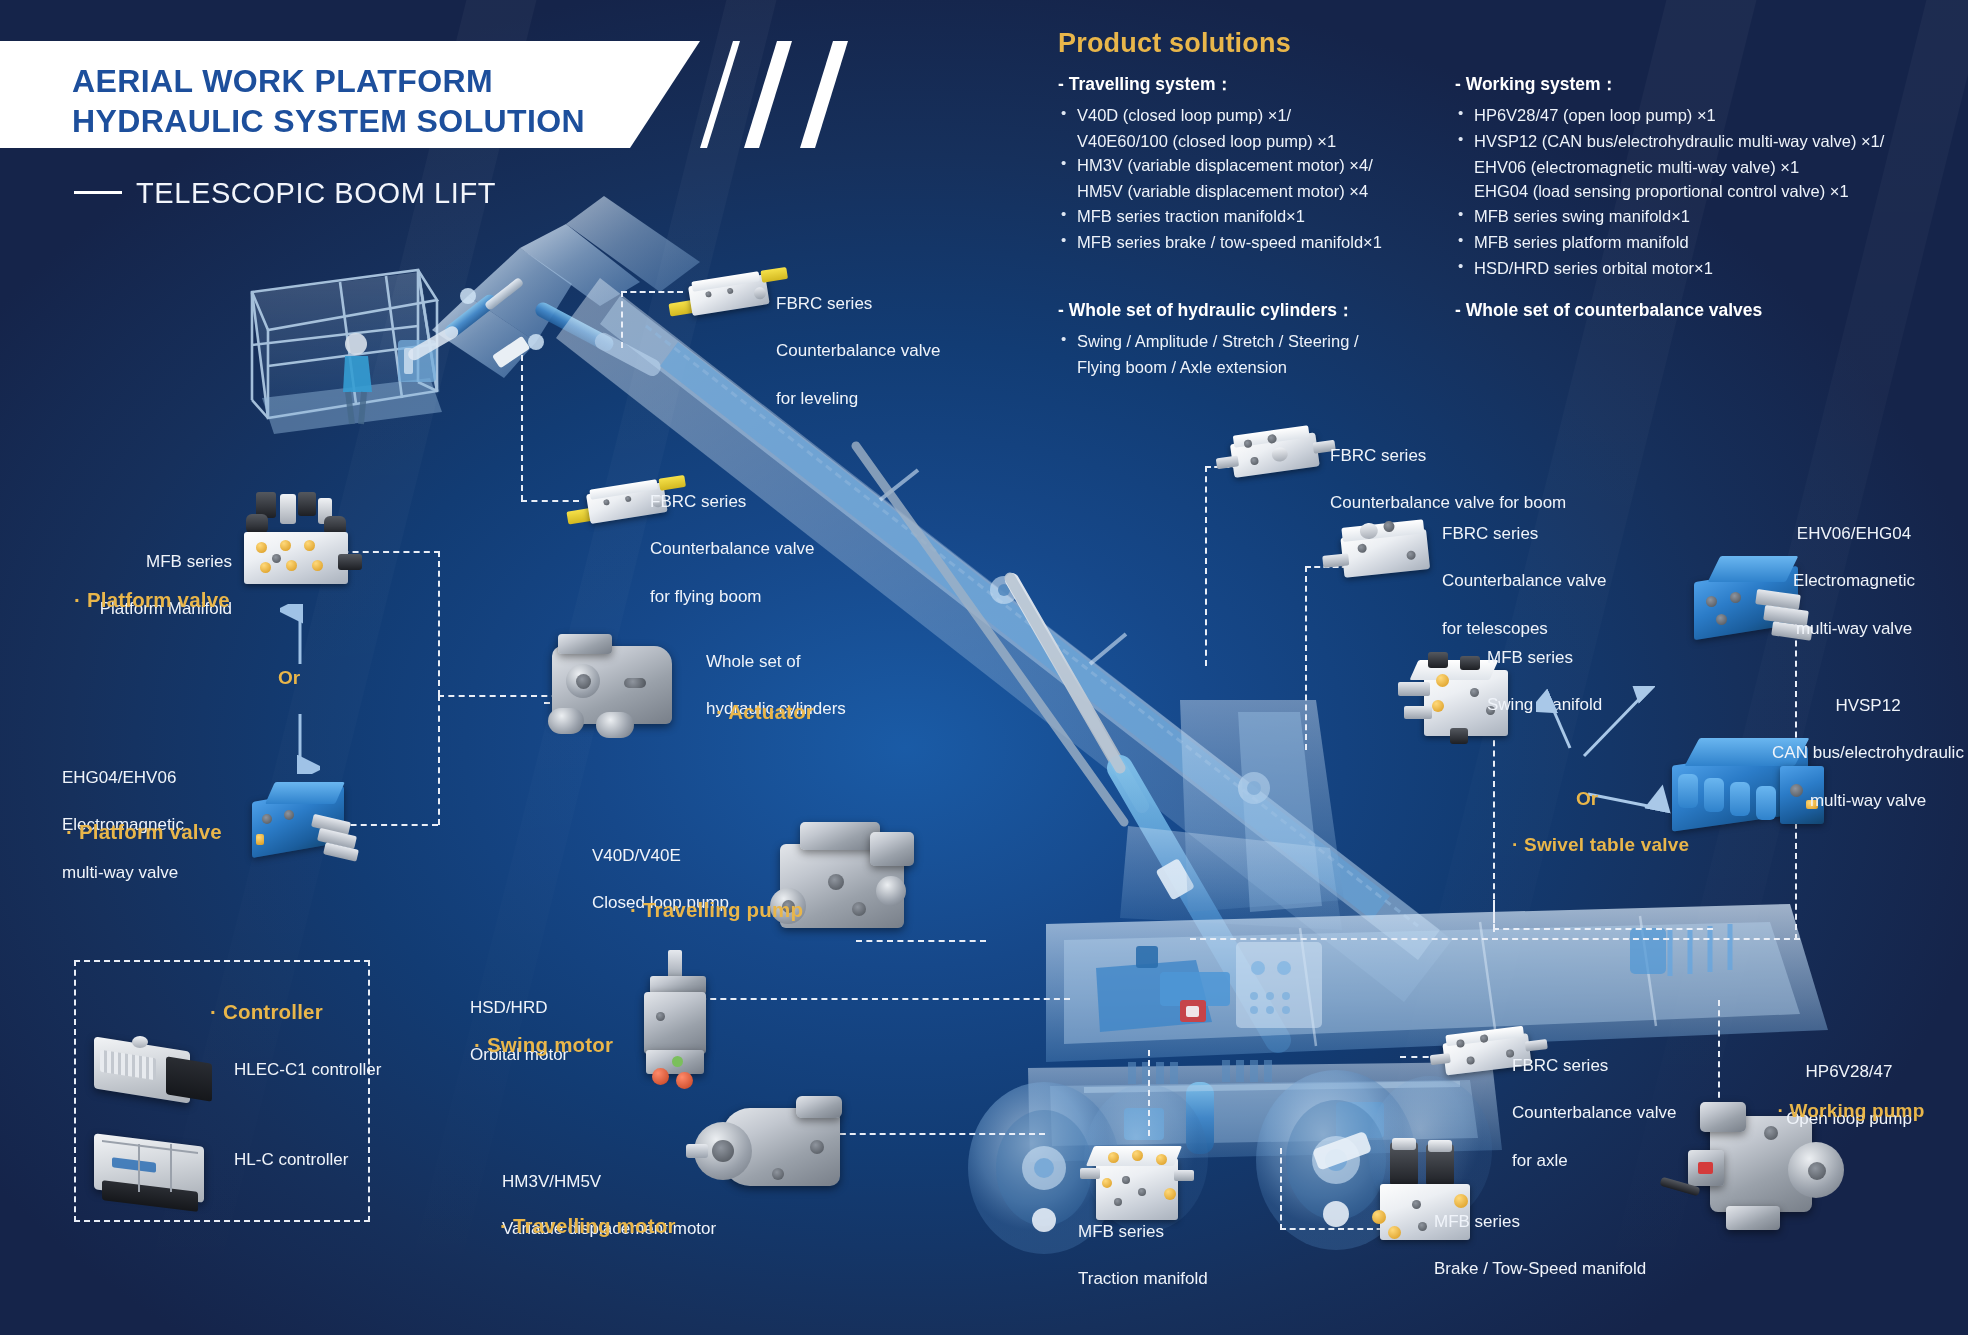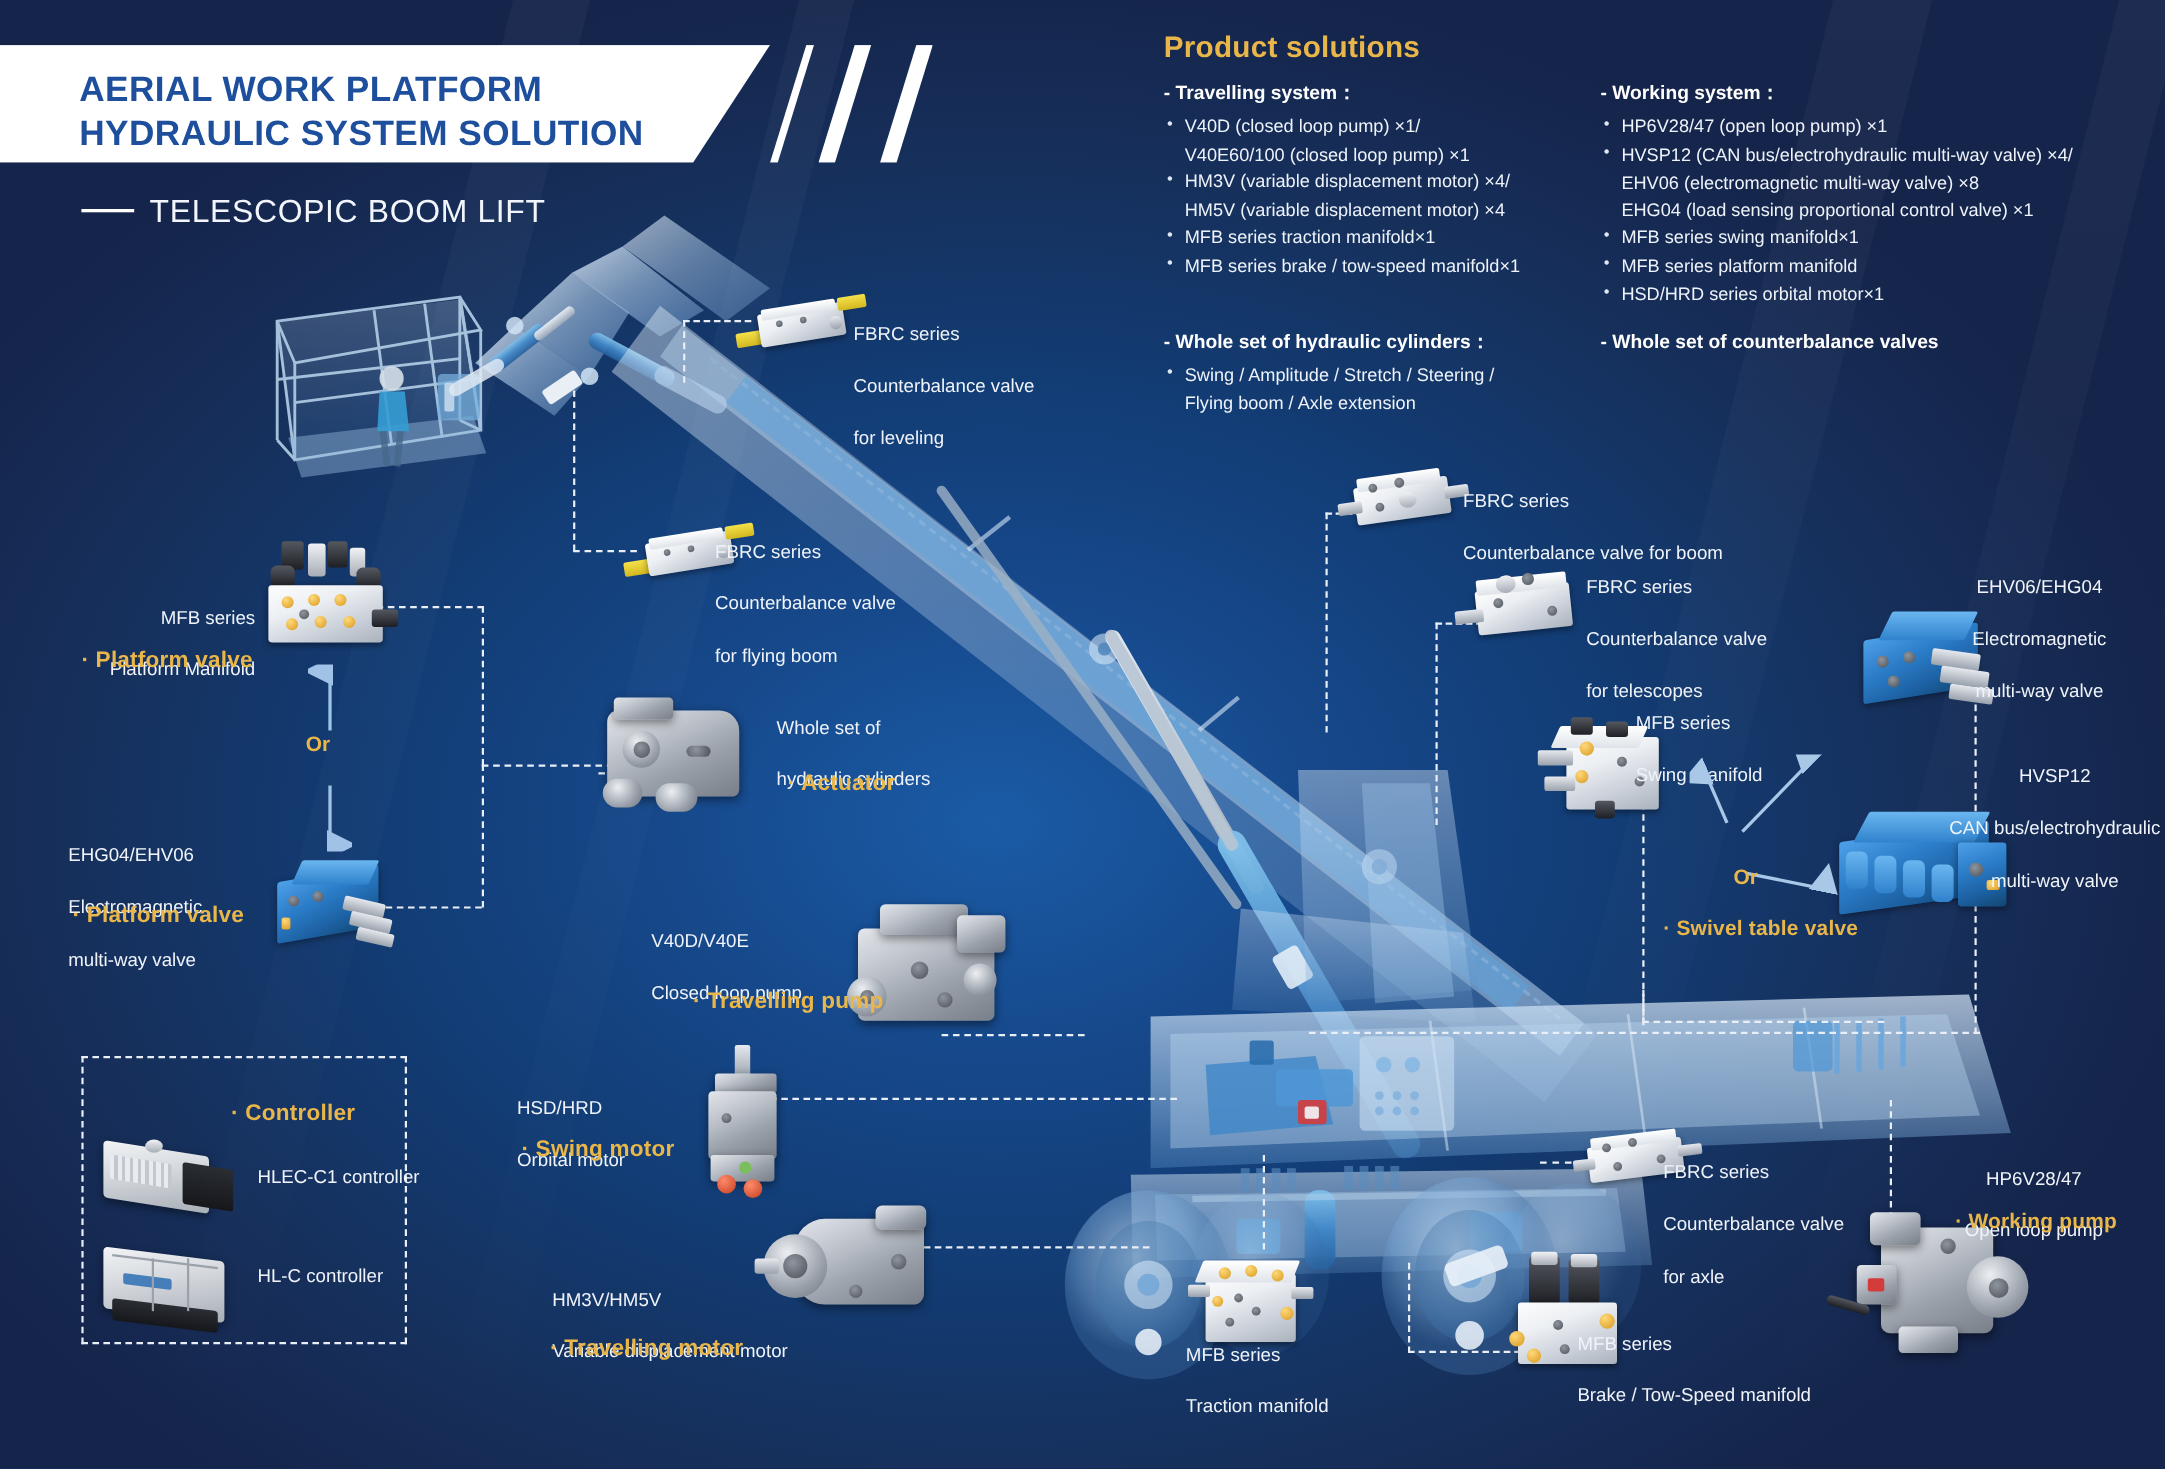--- a/index.html
+++ b/index.html
@@ -146,22 +146,22 @@
     <div class="ps-sub">V40E60/100 (closed loop pump) ×1</div>
     <div class="ps-li">HM3V (variable displacement motor) ×4/</div>
     <div class="ps-sub">HM5V (variable displacement motor) ×4</div>
     <div class="ps-li">MFB series traction manifold×1</div>
     <div class="ps-li">MFB series brake / tow-speed manifold×1</div>
   </div>
 
   <div class="ps-col right">
     <div class="ps-head">- Working system：</div>
     <div class="ps-li">HP6V28/47 (open loop pump) ×1</div>
-    <div class="ps-li">HVSP12 (CAN bus/electrohydraulic multi-way valve) ×4/</div>
-    <div class="ps-sub">EHV06 (electromagnetic multi-way valve) ×8</div>
+    <div class="ps-li">HVSP12 (CAN bus/electrohydraulic multi-way valve) ×1/</div>
+    <div class="ps-sub">EHV06 (electromagnetic multi-way valve) ×1</div>
     <div class="ps-sub">EHG04 (load sensing proportional control valve) ×1</div>
     <div class="ps-li">MFB series swing manifold×1</div>
     <div class="ps-li">MFB series platform manifold</div>
     <div class="ps-li">HSD/HRD series orbital motor×1</div>
   </div>
 
   <div class="ps-col left2">
     <div class="ps-head">- Whole set of hydraulic cylinders：</div>
     <div class="ps-li">Swing / Amplitude / Stretch / Steering /</div>
     <div class="ps-sub">Flying boom / Axle extension</div>

